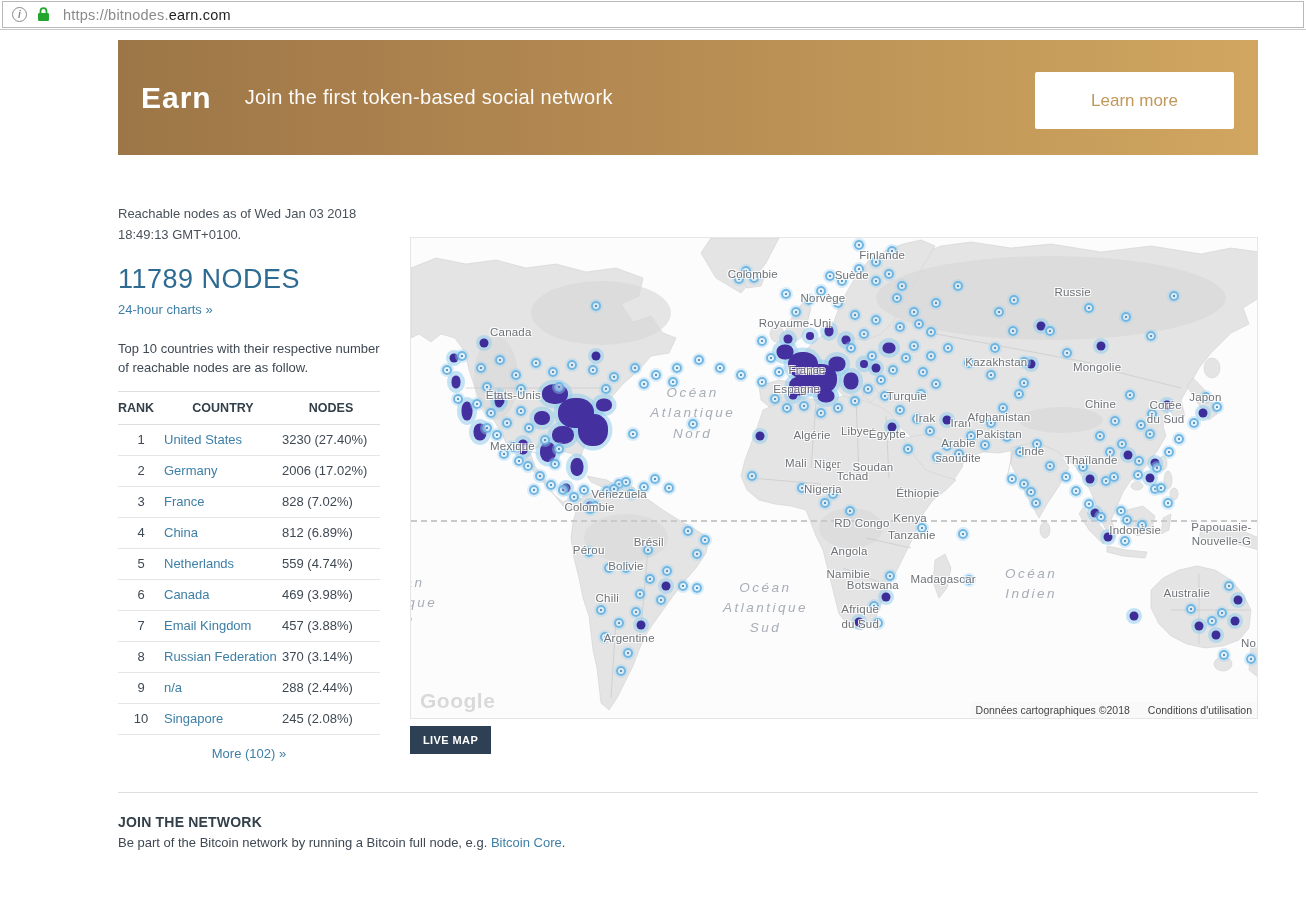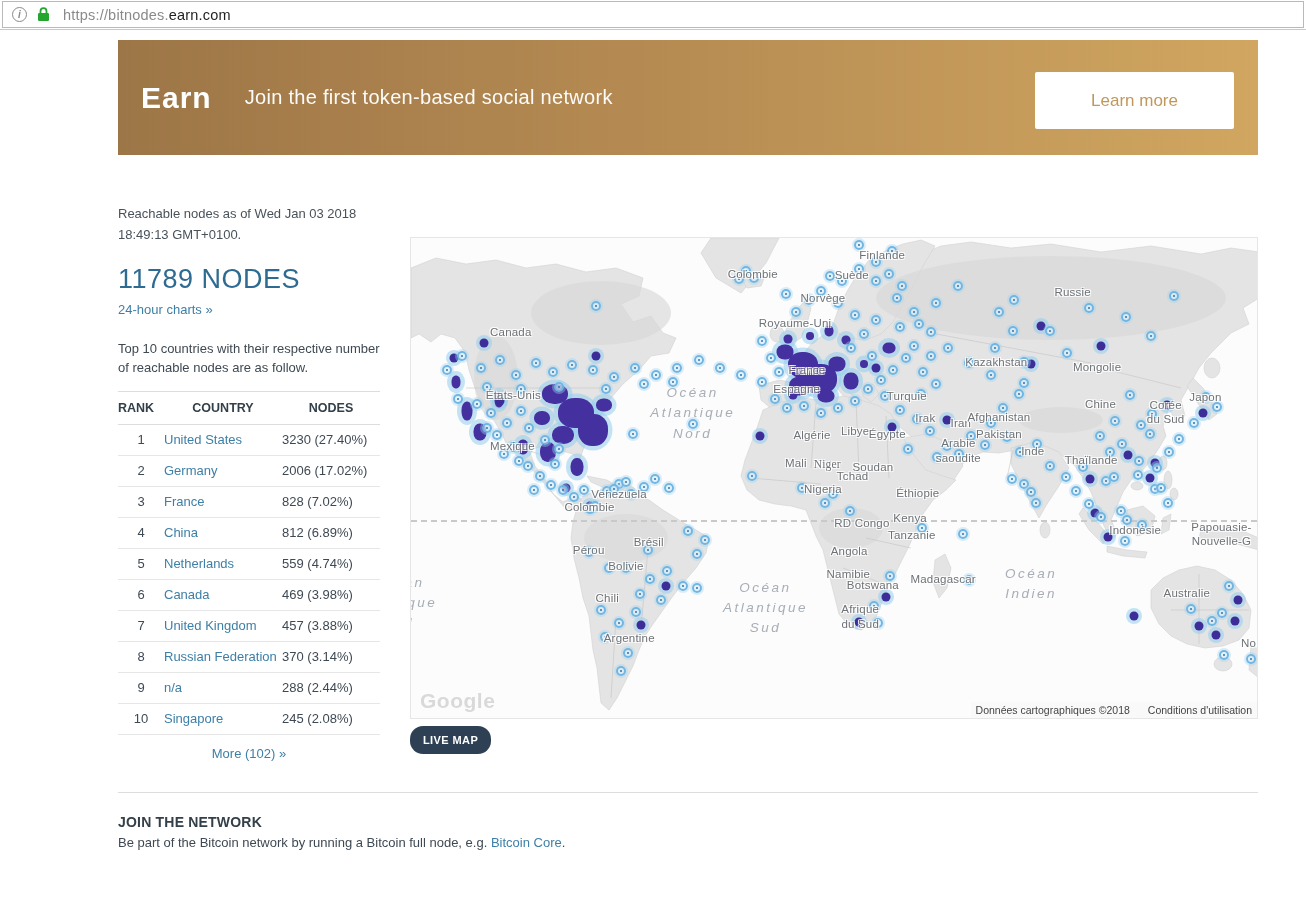--- a/index.html
+++ b/index.html
@@ -81,21 +81,21 @@
   .google-logo { position:absolute; left:9px; bottom:5px; font-size:21px; font-weight:bold;
                  color:#d9d9d9; letter-spacing:.5px;
                  text-shadow:0 0 2px rgba(255,255,255,.9); }
   .attribution { position:absolute; right:0; bottom:0; display:flex; font-size:10.5px;
                  color:#444; background:rgba(248,248,248,.9); padding:2px 5px; gap:18px;margin-left:35px; }
   .attribution a { color:#444; text-decoration:none; }
 
   .map-caption-row { margin-top:7px; display:flex; justify-content:space-between;
                      align-items:flex-start; }
   .map-caption { font-size:13px; color:#3f4953; margin-top:5px; }
-  .live-map { background:#2e4053; color:#fff; border:none; border-radius:13px;
+  .live-map { background:#2e4053; color:#fff; border:none; border-radius:0;
               font-size:11px; font-weight:bold; letter-spacing:.4px; padding:8px 13px;
               font-family:inherit; cursor:pointer; }
 
   .divider { margin-top:31px; border:none; border-top:1px solid #ddd; }
 
   
   .join { margin-top:21px; }
   .join-title { font-size:14px; font-weight:bold; color:#33404a; letter-spacing:.2px; }
   .join-desc { margin-top:5px; font-size:13px; color:#3f4953; }
   .join-desc a { color:#3d7fa6; text-decoration:none; }
@@ -165,21 +165,21 @@
               <td class="country"><a href="#">Netherlands</a></td>
               <td>559 (4.74%)</td>
             </tr>
             <tr>
               <td class="rank">6</td>
               <td class="country"><a href="#">Canada</a></td>
               <td>469 (3.98%)</td>
             </tr>
             <tr>
               <td class="rank">7</td>
-              <td class="country"><a href="#">United Kingdom</a></td>
+              <td class="country"><a href="#">Email Kingdom</a></td>
               <td>457 (3.88%)</td>
             </tr>
             <tr>
               <td class="rank">8</td>
               <td class="country"><a href="#">Russian Federation</a></td>
               <td>370 (3.14%)</td>
             </tr>
             <tr>
               <td class="rank">9</td>
               <td class="country"><a href="#">n/a</a></td>

